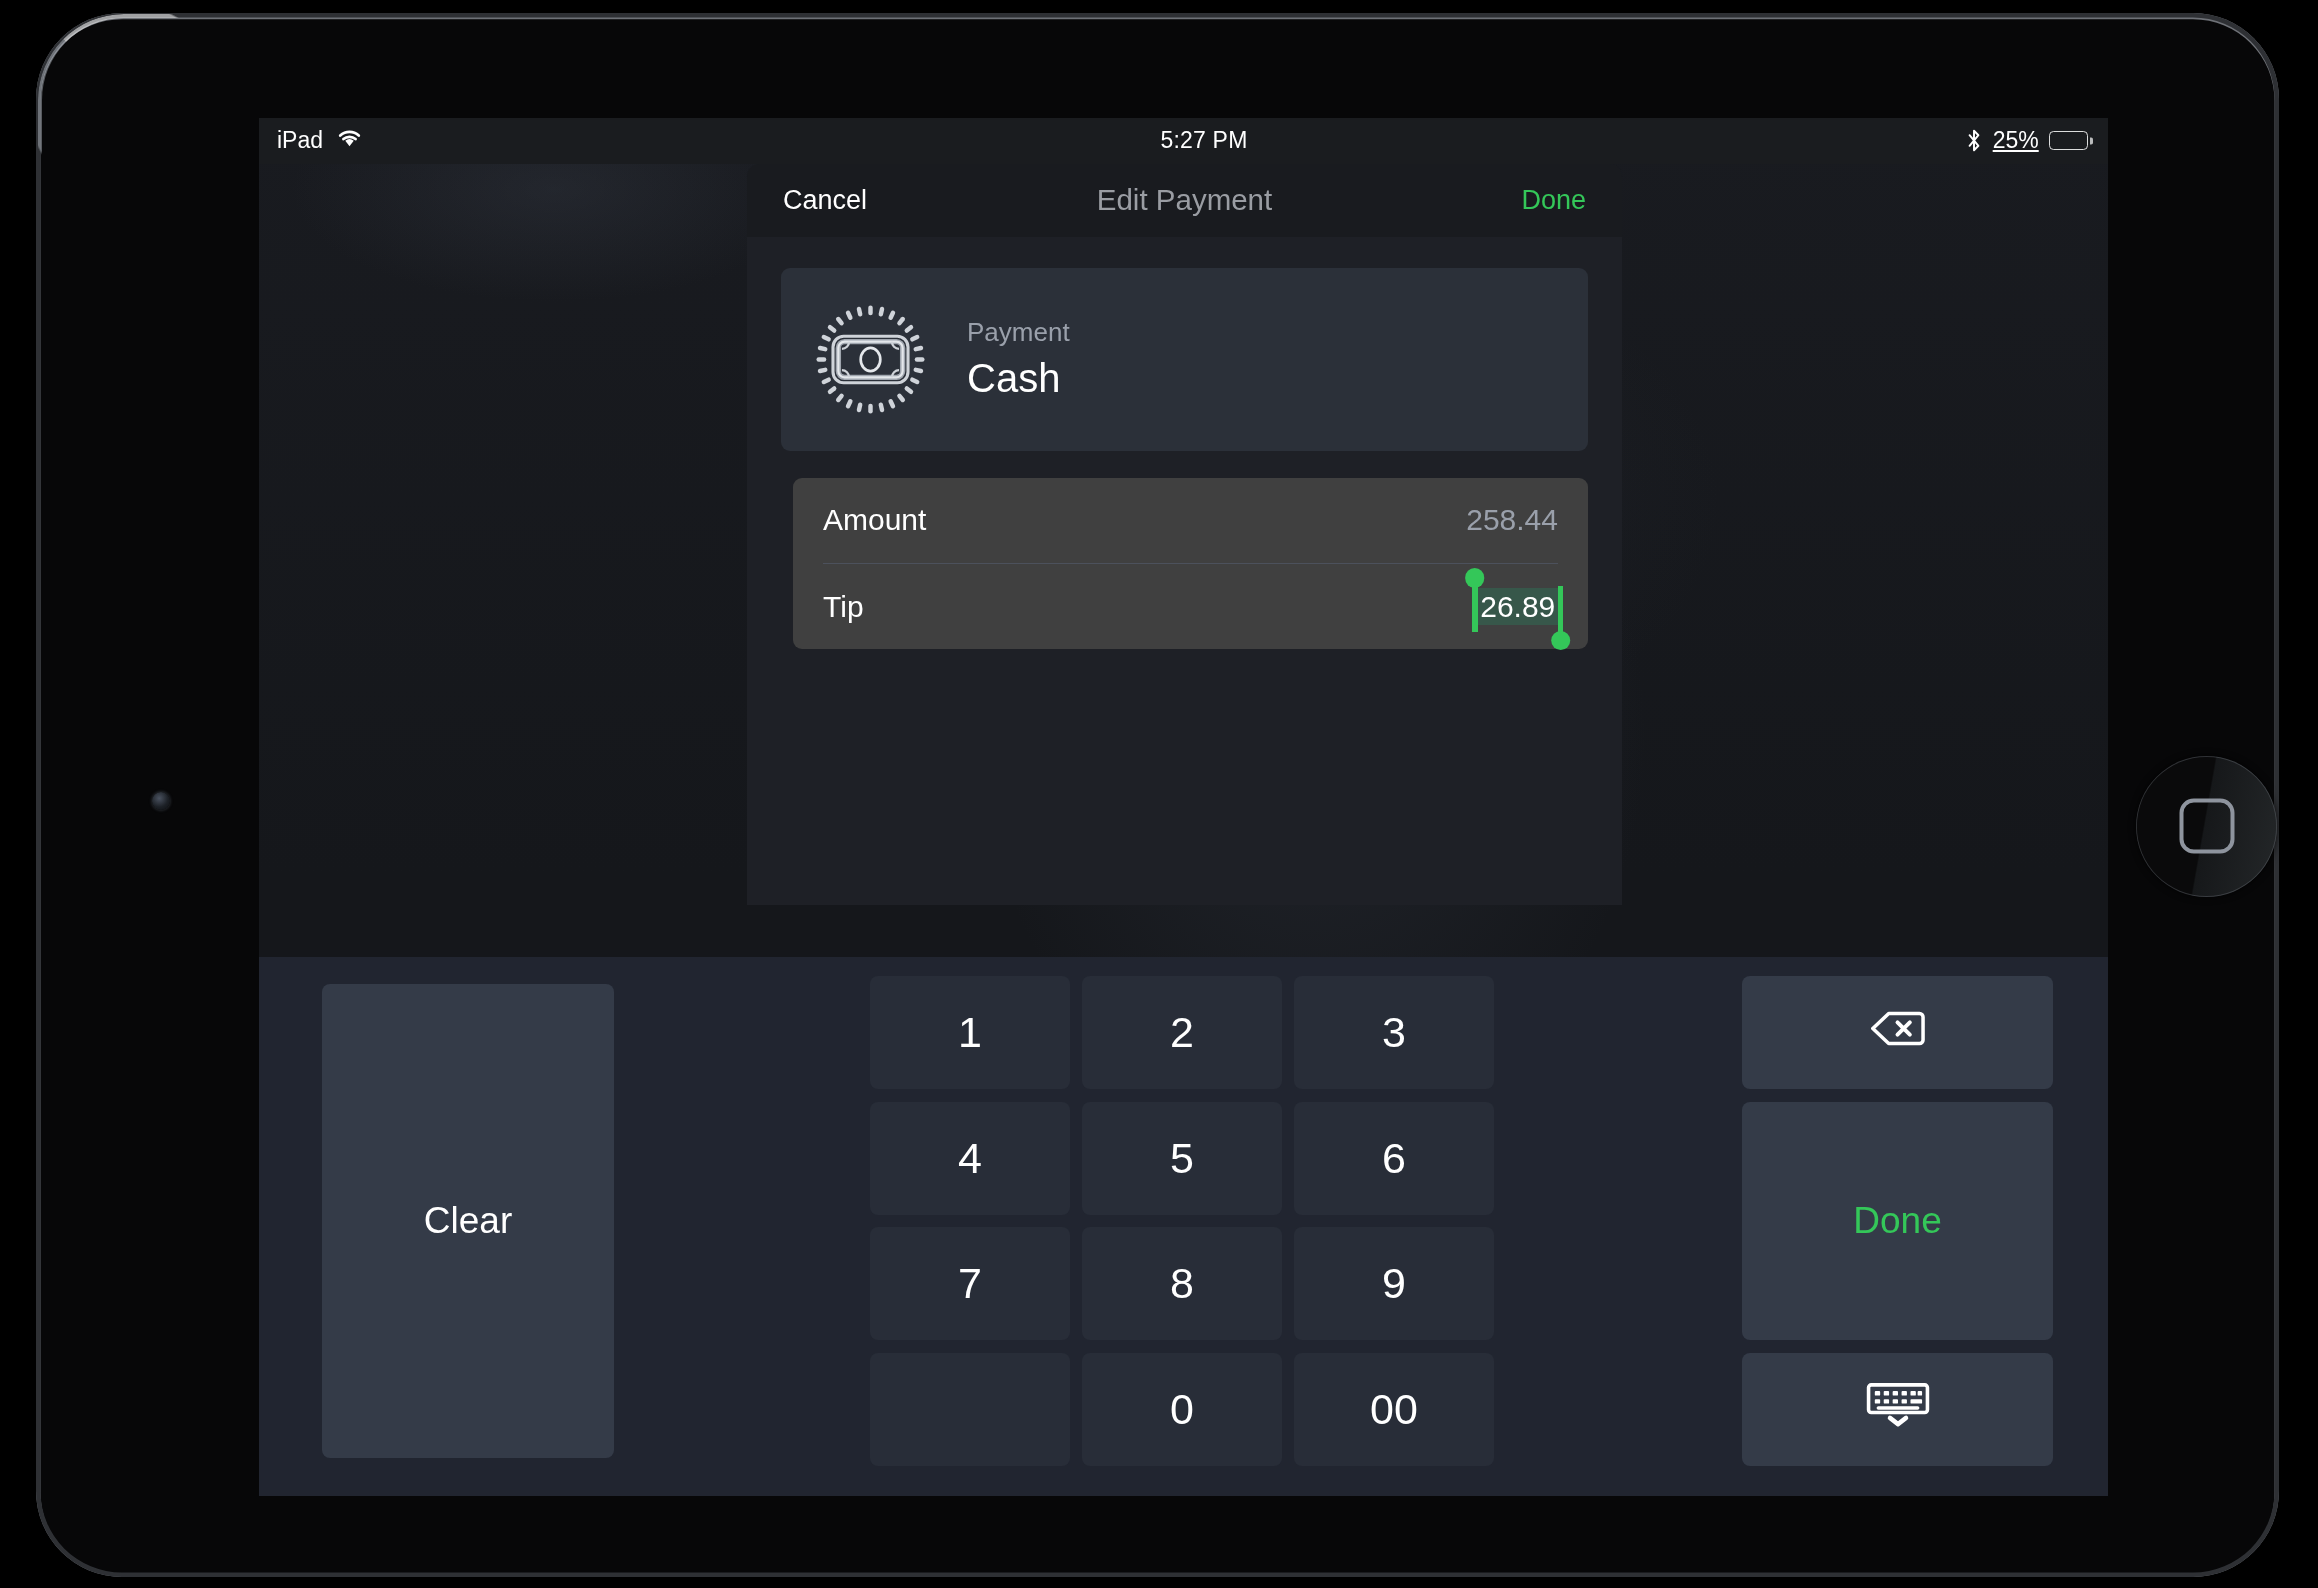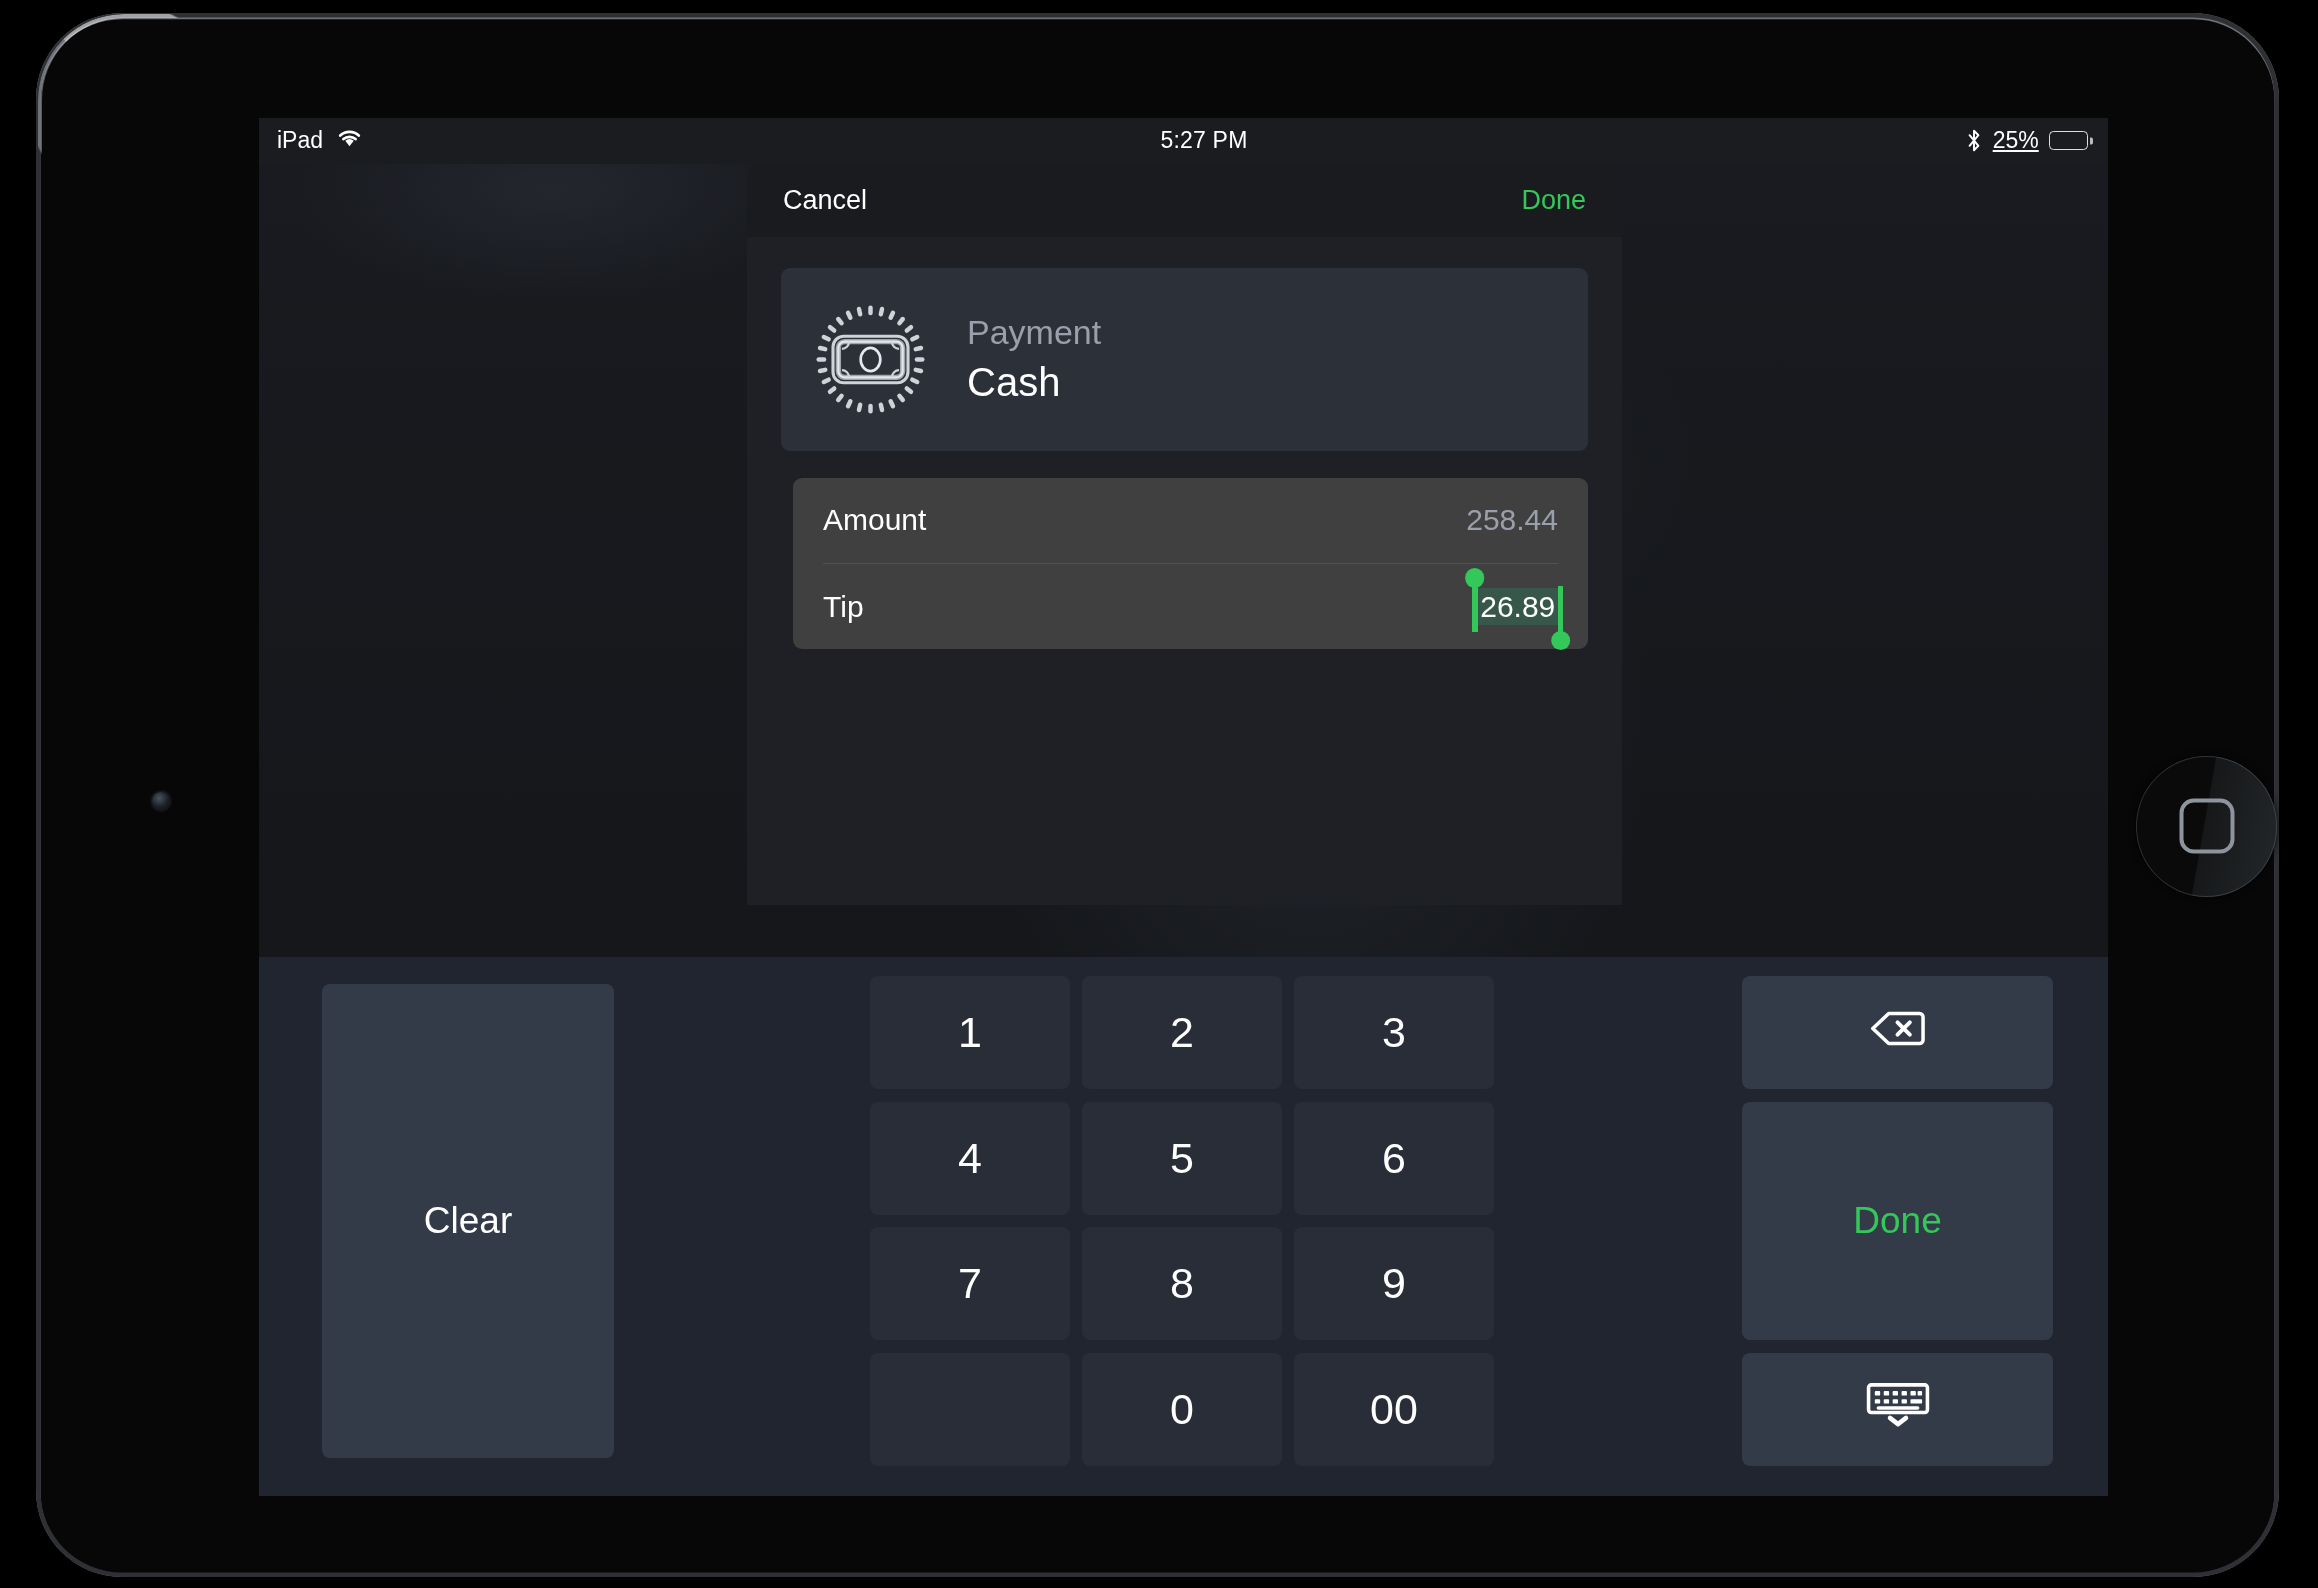--- a/index.html
+++ b/index.html
@@ -146,21 +146,21 @@
     margin: 31px 34px 0 34px;
     height: 183px;
     background: #2b3039;
     border-radius: 9px;
     display: flex; align-items: center;
     padding-left: 27px;
     gap: 34px;
   }
   #cash-icon-wrap { width: 125px; height: 125px; position: relative; flex: 0 0 auto; }
   #payment-text { display: flex; flex-direction: column; gap: 7.1px; }
-  #payment-label { font-size: 34px; color: #9aa0ab; }
+  #payment-label { font-size: 26px; color: #9aa0ab; }
   #payment-value { font-size: 40px; color: #ffffff; }
 
   
   #fields-card {
     margin: 27px 34px 0 46px;
     background: #404040;
     border-radius: 9px;
     overflow: visible;
   }
   .field-row {
@@ -275,20 +275,21 @@
         <span class="batt">
           <span class="batt-fill" id="batt-fill" style="width: 25%;"></span>
         </span>
       </div>
     </div>
 
     <div id="modal">
 
       <div id="modal-header">
         <span class="hdr-btn" id="cancel-button">Cancel</span>
+        <span id="modal-title">Edit Payment</span>
         <span class="hdr-btn" id="header-done-button">Done</span>
       </div>
 
       <div id="payment-card">
         <div id="cash-icon-wrap">
           <svg viewBox="0 0 140 140" width="125" height="125">
             <g fill="none" stroke="#cfd3d9" stroke-width="3.5">
               <rect x="28" y="44" width="84" height="52" rx="12"></rect>
               <rect x="34" y="50" width="72" height="40" rx="7" stroke-width="6" stroke="#9fa5ae"></rect>
               <rect x="34" y="50" width="72" height="40" rx="7" stroke-width="2.5" stroke="#e4e7eb"></rect>

